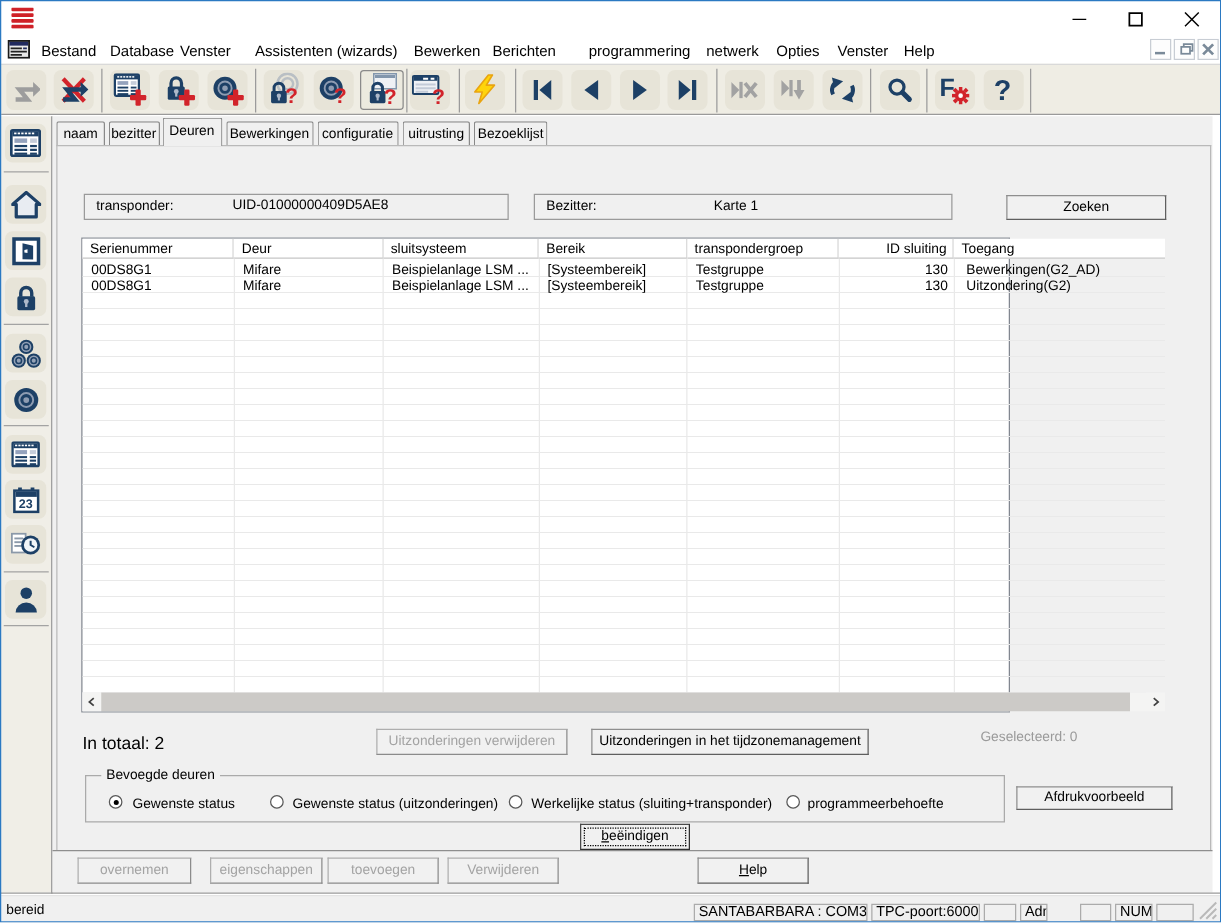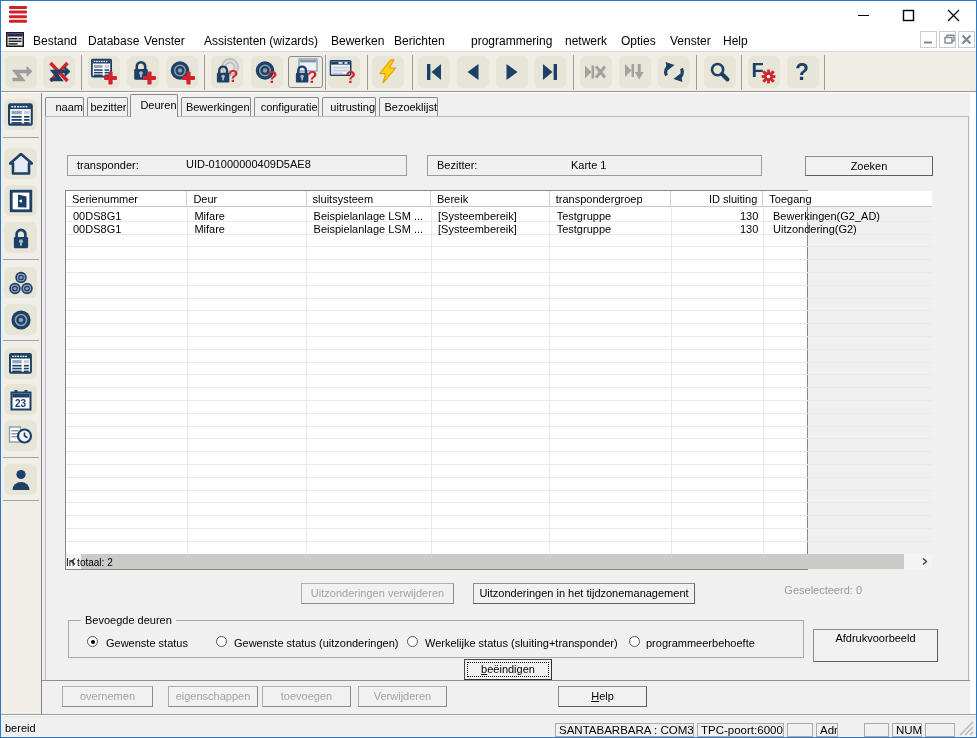--- a/index.html
+++ b/index.html
@@ -24,21 +24,21 @@
 
 #sidebar { position:absolute; left:1px; top:93px; width:40px; height:621px; background:#f0eee7; }
 .sbtn { position:absolute; left:3px; width:33px; height:31px; background:#e7e4d8; border-radius:6px; }
 .sbtn svg { position:absolute; left:50%; top:50%; transform:translate(-50%,-50%); }
 .ssep { position:absolute; left:2px; width:36px; height:1px; background:#a3a3a3; }
 #side-vline { position:absolute; left:41px; top:93px; width:1px; height:622px; background:#838383; }
 #mdi-bottom { position:absolute; left:0px; top:714px; width:977px; height:1px; background:#9a9a9a; }
 
 #child { position:absolute; left:42px; top:93px; width:928px; height:621px; background:#f0f0f0; }
 
-.tab { position:absolute; top:3.5px; height:19.5px; background:#f0f0f0; border:1px solid #898989; border-bottom:none; border-radius:2px 2px 0 0; font-size:11px; text-align:right; line-height:19px; color:#000; }
+.tab { position:absolute; top:3.5px; height:19.5px; background:#f0f0f0; border:1px solid #898989; border-bottom:none; border-radius:2px 2px 0 0; font-size:11px; text-align:center; line-height:19px; color:#000; }
 .tab.sel { top:0.5px; height:23px; line-height:21px; z-index:5; }
 #page { position:absolute; left:3px; top:23px; width:924px; height:564px; background:#f0f0f0; border:1px solid #b9b9b9; border-bottom:none; }
 
 .fieldbox { position:absolute; border:1px solid #9a9a9a; font-size:11px; color:#000; }
 .btn { position:absolute; background:#f1f1f1; border:1px solid #8e8e8e; border-right-color:#5f5f5f; border-bottom-color:#5f5f5f; font-size:11px; color:#000; text-align:center; white-space:nowrap; overflow:hidden; }
 .btn.dis { color:#a3a3a3; border:1px solid #aeaeae; border-right-color:#8b8b8b; border-bottom-color:#8b8b8b; }
 .gray { color:#9a9a9a; }
 .radio { position:absolute; width:11px; height:11px; border-radius:50%; background:#fff; border:1px solid #585858; }
 .radio.sel::after { content:''; position:absolute; left:2.5px; top:2.5px; width:4px; height:4px; border-radius:50%; background:#000; }
 .focusbtn { outline:1px dotted #000; outline-offset:-4px; border:1px solid #4a4a4a; border-right-color:#2f2f2f; border-bottom-color:#2f2f2f; }
@@ -454,37 +454,37 @@
       <div class="abs" style="left:0;top:363px;width:866px;height:15px;background:#f4f4f3">
         <div class="abs" style="left:0;top:0;width:15px;height:15px;background:#f4f4f3"><svg width="15" height="15" viewBox="0 0 15 15">
               <path d="M9 4.5 L5.5 7.5 L9 10.5" fill="none" stroke="#424242" stroke-width="1.4"></path>
             </svg></div>
         <div class="abs" style="left:851px;top:0;width:15px;height:15px;background:#f4f4f3"><svg width="15" height="15" viewBox="0 0 15 15">
               <path d="M6 4.5 L9.5 7.5 L6 10.5" fill="none" stroke="#424242" stroke-width="1.4"></path>
             </svg></div>
         <div class="abs" style="left:15px;top:0;width:823px;height:15px;background:#cccac7"></div>
       </div>
     </div>
-    <div class="abs" style="left:24px;top:464px;font-size:10px">In totaal: 2</div>
+    <div class="abs" style="left:24px;top:493px;font-size:14px">In totaal: 2</div>
     <div class="btn" style="left:431px;top:490px;width:222px;height:21px;line-height:19px">Uitzonderingen in het tijdzonemanagement</div>
     <div class="btn dis" style="left:259px;top:490px;width:153px;height:21px;line-height:19px">Uitzonderingen verwijderen</div>
     <div class="abs gray" style="left:700px;top:491px;width:120px;font-size:11px;text-align:right">Geselecteerd: 0</div>
 
     <div class="abs" style="left:26px;top:527px;width:736px;height:38px;border:1px solid #aaaaaa">
       <div class="abs" style="left:12px;top:-7px;background:#f0f0f0;padding:0 4px;font-size:11px">Bevoegde deuren</div>
       <div class="radio sel" style="left:18px;top:15px"></div>
       <div class="abs" style="left:37px;top:16px;font-size:11px">Gewenste status</div>
       <div class="radio" style="left:147px;top:15px"></div>
       <div class="abs" style="left:165px;top:16px;font-size:11px">Gewenste status (uitzonderingen)</div>
       <div class="radio" style="left:338px;top:15px"></div>
       <div class="abs" style="left:356px;top:16px;font-size:11px">Werkelijke status (sluiting+transponder)</div>
       <div class="radio" style="left:559.5px;top:15px"></div>
       <div class="abs" style="left:577px;top:16px;font-size:11px">programmeerbehoefte</div>
     </div>
-    <div class="btn" style="left:771px;top:536px;width:125px;height:33px;line-height:17px">Afdrukvoorbeeld</div>
+    <div class="btn" style="left:771px;top:536px;width:125px;height:19px;line-height:17px">Afdrukvoorbeeld</div>
 
     <div class="abs" style="left:0;top:587px;width:928px;height:1px;background:#8e8e8e"></div>
     <div class="btn dis" style="left:20px;top:593px;width:91px;height:21px;line-height:19px">overnemen</div>
     <div class="btn dis" style="left:126px;top:593px;width:90px;height:21px;line-height:19px">eigenschappen</div>
     <div class="btn dis" style="left:220px;top:593px;width:89px;height:21px;line-height:19px">toevoegen</div>
     <div class="btn dis" style="left:316px;top:593px;width:89px;height:21px;line-height:19px">Verwijderen</div>
     <div class="btn focusbtn" style="left:422px;top:566px;width:88px;height:21px;line-height:19px"><u>b</u>eëindigen</div>
     <div class="btn" style="left:516px;top:593px;width:89px;height:21px;line-height:19px"><u>H</u>elp</div>
   </div>
   <div id="mdi-bottom"></div>

